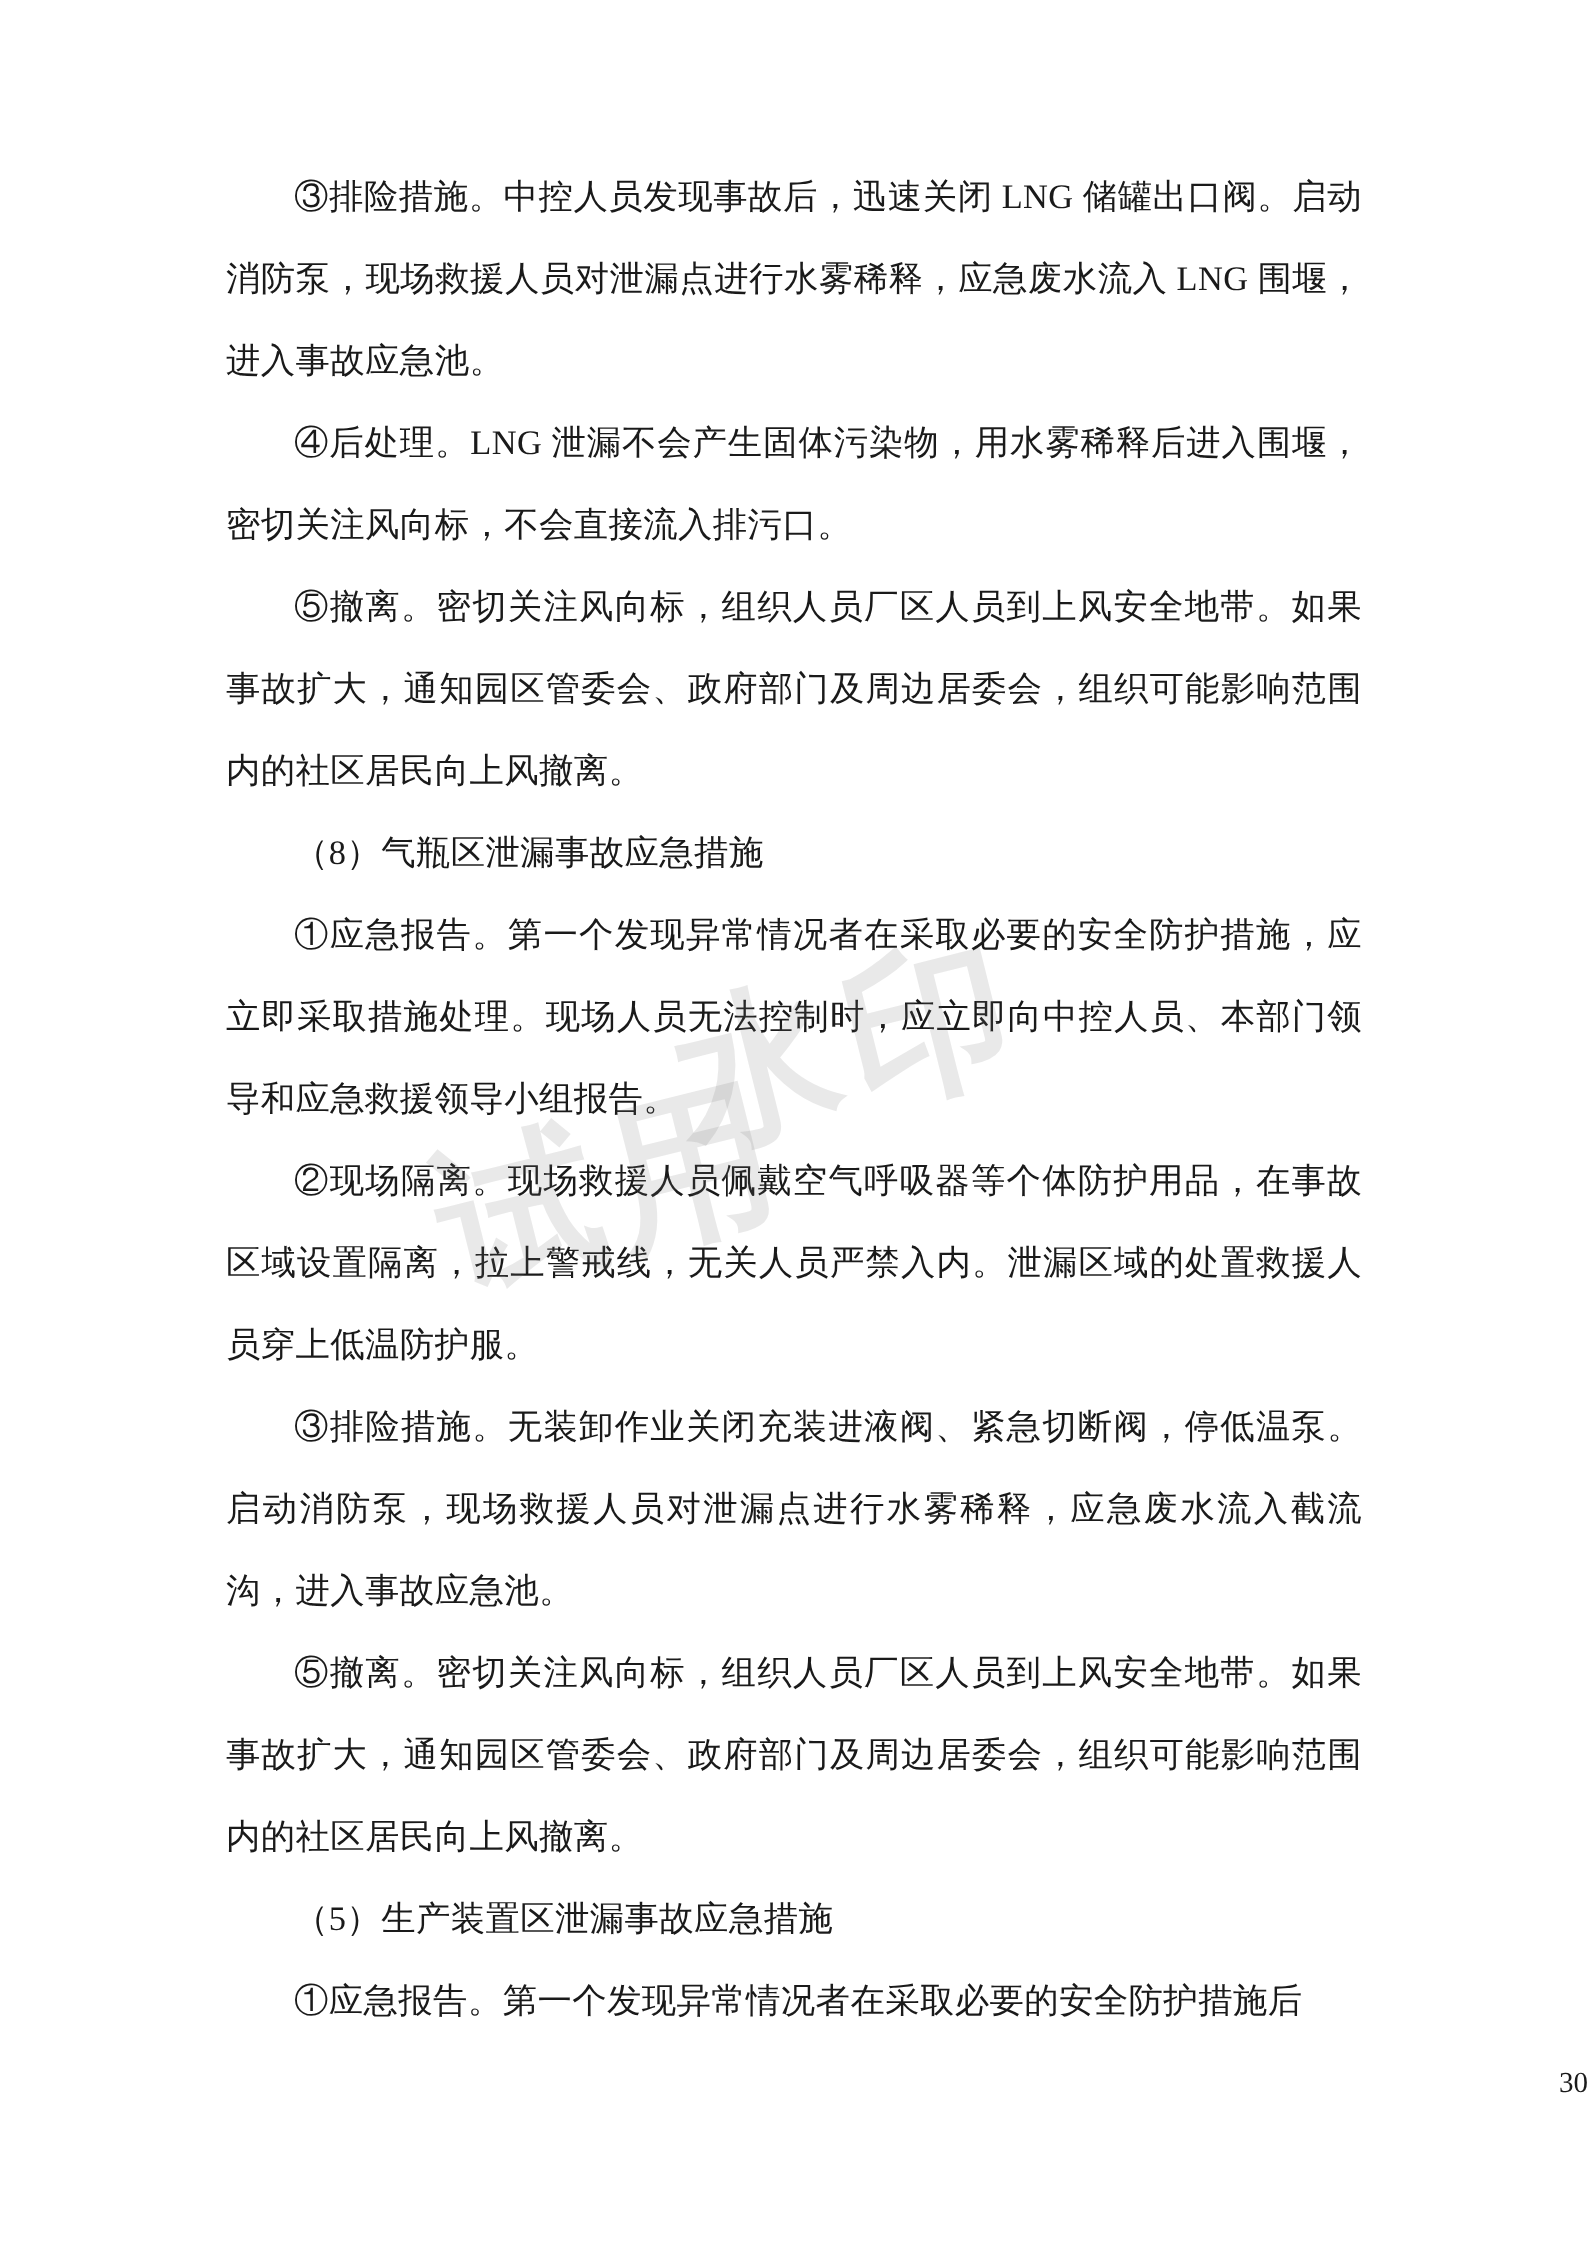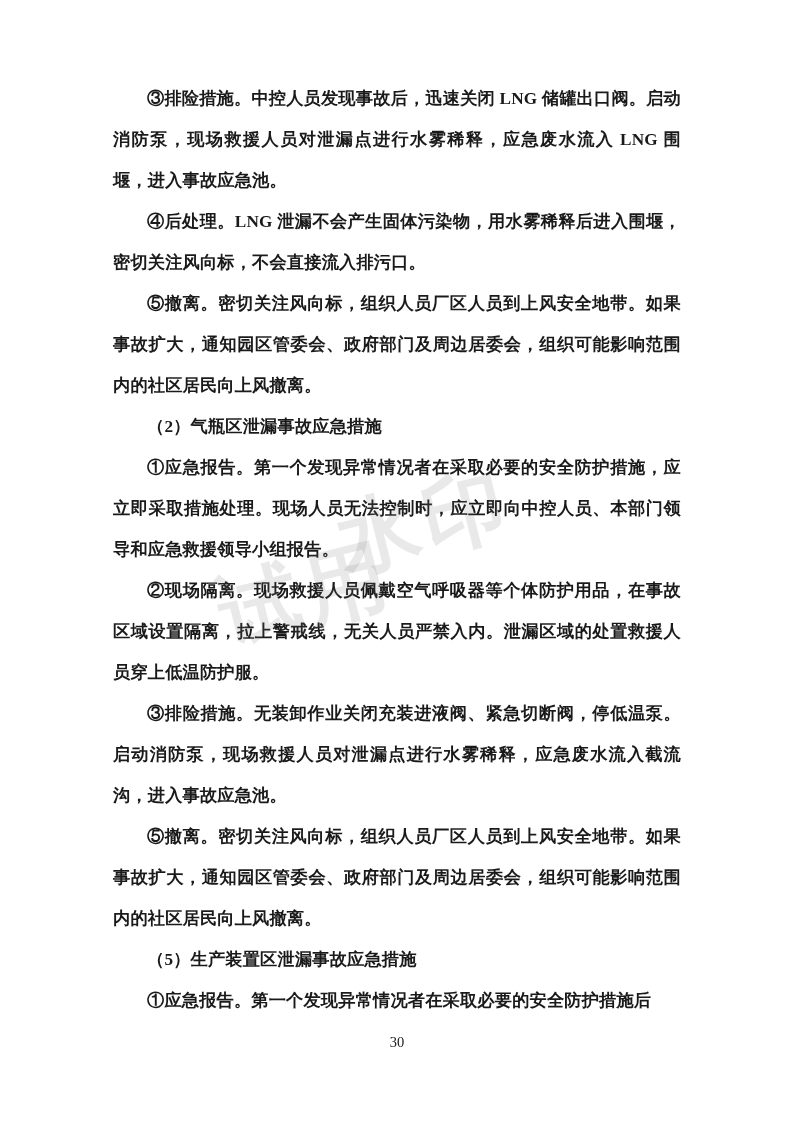--- a/index.html
+++ b/index.html
@@ -28,28 +28,27 @@
     font-size: 17.2px;
     line-height: 41px;
     text-align: justify;
     text-justify: inter-ideograph;
     margin: 0;
     letter-spacing: 0.2px;
     white-space: pre-wrap;
   }
   .indent {
     text-indent: 34px;
-    font-weight: bold;
   }
   .page-number {
     position: absolute;
     left: 0;
     right: 0;
     top: 1034px;
-    text-align: center;
+    text-align: right;
     font-size: 14.5px;
     color: #1a1a1a;
     font-family: "Liberation Serif", serif;
   }
   
   .watermark {
     position: absolute;
     left: 168px;
     top: 430px;
     width: 430px;
@@ -79,21 +78,21 @@
 </style>
 </head>
 <body>
 
 <div class="page">
 
   <div class="content">
     <p class="para indent">③排险措施。中控人员发现事故后，迅速关闭 LNG 储罐出口阀。启动消防泵，现场救援人员对泄漏点进行水雾稀释，应急废水流入 LNG 围堰，进入事故应急池。</p>
     <p class="para indent">④后处理。LNG 泄漏不会产生固体污染物，用水雾稀释后进入围堰，密切关注风向标，不会直接流入排污口。</p>
     <p class="para indent">⑤撤离。密切关注风向标，组织人员厂区人员到上风安全地带。如果事故扩大，通知园区管委会、政府部门及周边居委会，组织可能影响范围内的社区居民向上风撤离。</p>
-    <p class="para indent">（2）气瓶区泄漏事故应急措施</p>
+    <p class="para indent">（8）气瓶区泄漏事故应急措施</p>
     <p class="para indent">①应急报告。第一个发现异常情况者在采取必要的安全防护措施，应立即采取措施处理。现场人员无法控制时，应立即向中控人员、本部门领导和应急救援领导小组报告。</p>
     <p class="para indent">②现场隔离。现场救援人员佩戴空气呼吸器等个体防护用品，在事故区域设置隔离，拉上警戒线，无关人员严禁入内。泄漏区域的处置救援人员穿上低温防护服。</p>
     <p class="para indent">③排险措施。无装卸作业关闭充装进液阀、紧急切断阀，停低温泵。启动消防泵，现场救援人员对泄漏点进行水雾稀释，应急废水流入截流沟，进入事故应急池。</p>
     <p class="para indent">⑤撤离。密切关注风向标，组织人员厂区人员到上风安全地带。如果事故扩大，通知园区管委会、政府部门及周边居委会，组织可能影响范围内的社区居民向上风撤离。</p>
     <p class="para indent">（5）生产装置区泄漏事故应急措施</p>
     <p class="para indent">①应急报告。第一个发现异常情况者在采取必要的安全防护措施后</p>
   </div>
 
   <div class="watermark">
     <div class="wm-text wm-a">试用</div>

